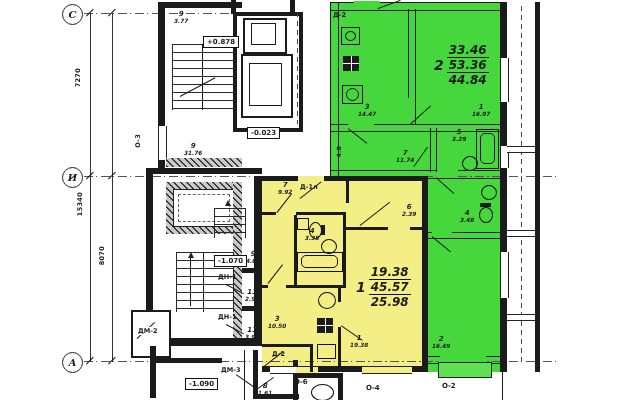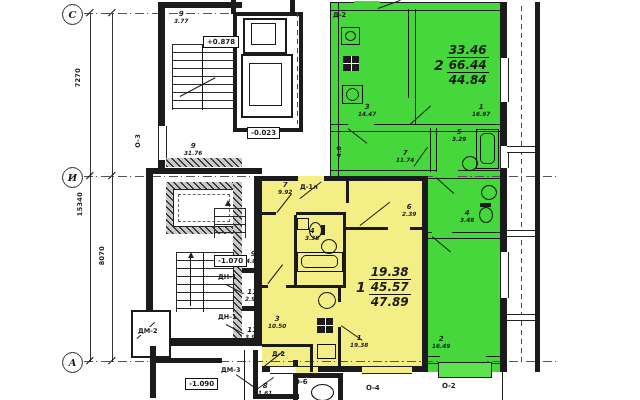--- a/index.html
+++ b/index.html
@@ -282,28 +282,28 @@
     <div class="n">2</div>
     <div class="ar">16.49</div>
   </div>
   <div class="vtext" style="left:336px;top:146px;font-size:5.8px">4.8</div>
 
   <div class="apt" style="left:356px;top:265px">
     <div class="num">1</div>
     <div>
       <div class="fv u">19.38</div>
       <div class="fv u">45.57</div>
-      <div class="fv">47.89</div>
+      <div class="fv">25.98</div>
     </div>
   </div>
   <div class="apt" style="left:434px;top:43px">
     <div class="num">2</div>
     <div>
       <div class="fv u">33.46</div>
-      <div class="fv u">66.44</div>
+      <div class="fv u">53.36</div>
       <div class="fv">44.84</div>
     </div>
   </div>
 
   <div class="dl" style="left:333px;top:11px">Д-2</div>
   <div class="dl" style="left:300px;top:183px">Д-1л</div>
   <div class="dl" style="left:272px;top:350px">Д-2</div>
   <div class="dl" style="left:218px;top:273px">ДН-1</div>
   <div class="dl" style="left:218px;top:313px">ДН-1</div>
   <div class="dl" style="left:221px;top:366px">ДМ-3</div>

